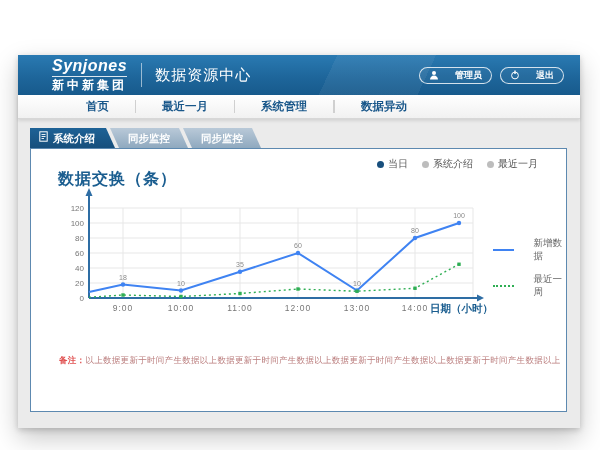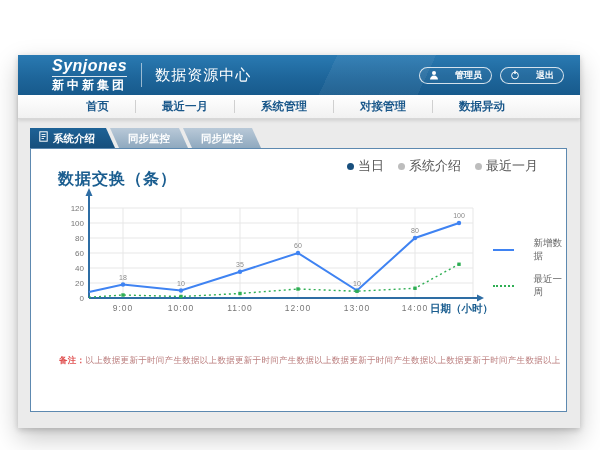--- a/index.html
+++ b/index.html
@@ -41,21 +41,21 @@
          cursor:pointer; display:flex; align-items:center; }
   .tab.active { background:linear-gradient(180deg,#1e6296,#174f7c); padding:0 20px 0 9px; gap:5px;
          clip-path:polygon(0 0, calc(100% - 9px) 0, 100% 100%, 0 100%); z-index:3;text-align:center; }
   .tab.inactive { background:linear-gradient(180deg,#b9c9d8,#8fa9bf); padding:0 18px;
          clip-path:polygon(0 0, calc(100% - 9px) 0, 100% 100%, 9px 100%); margin-left:-5px; }
   .tab.inactive.t2 { z-index:2; } .tab.inactive.t3 { z-index:1; }
 
   .card { position:relative; height:264px; background:#fff; border:1px solid #5d89b0; }
 
   .filters { position:absolute; top:8px; right:28px; display:flex; gap:14px;
-             align-items:center; font-size:13px; color:#555; }
+             align-items:center; font-size:10px; color:#555; }
   .filter { display:flex; align-items:center; gap:4px; cursor:pointer; }
   .dot { width:7px; height:7px; border-radius:50%; background:#bdbdbd; }
   .dot.sel { background:#184f7d; }
 
   .chart-title { position:absolute; top:20px; left:27px; font-size:16px;
                  font-weight:bold; color:#1b5e90; letter-spacing:1px; }
   #chart-svg { position:absolute; left:20px; top:37px; font-family:inherit; }
 
   #legend { position:absolute; left:462px; top:88px; display:flex; flex-direction:column; gap:10px; }
   .lg-row { display:flex; align-items:center; gap:20px; font-size:9.5px; color:#666; cursor:pointer; }
@@ -100,21 +100,20 @@
     </div>
   </div>
 
   <div class="nav">
     <div class="nav-item">首页</div>
     <div class="nav-sep"></div>
     <div class="nav-item">最近一月</div>
     <div class="nav-sep"></div>
     <div class="nav-item">系统管理</div>
     <div class="nav-sep"></div>
-    <div class="nav-item">对接管理</div>
     <div class="nav-sep"></div>
     <div class="nav-item">数据异动</div>
   </div>
 
   <div class="content">
     <div class="tabs">
       <div class="tab active">
         <span><svg width="9" height="11" viewBox="0 0 9 11">
               <rect x="0.8" y="0.8" width="7.4" height="9.4" fill="none" stroke="#fff" stroke-width="1"></rect>
               <line x1="2.5" y1="3.5" x2="6.5" y2="3.5" stroke="#fff" stroke-width="0.9"></line>

